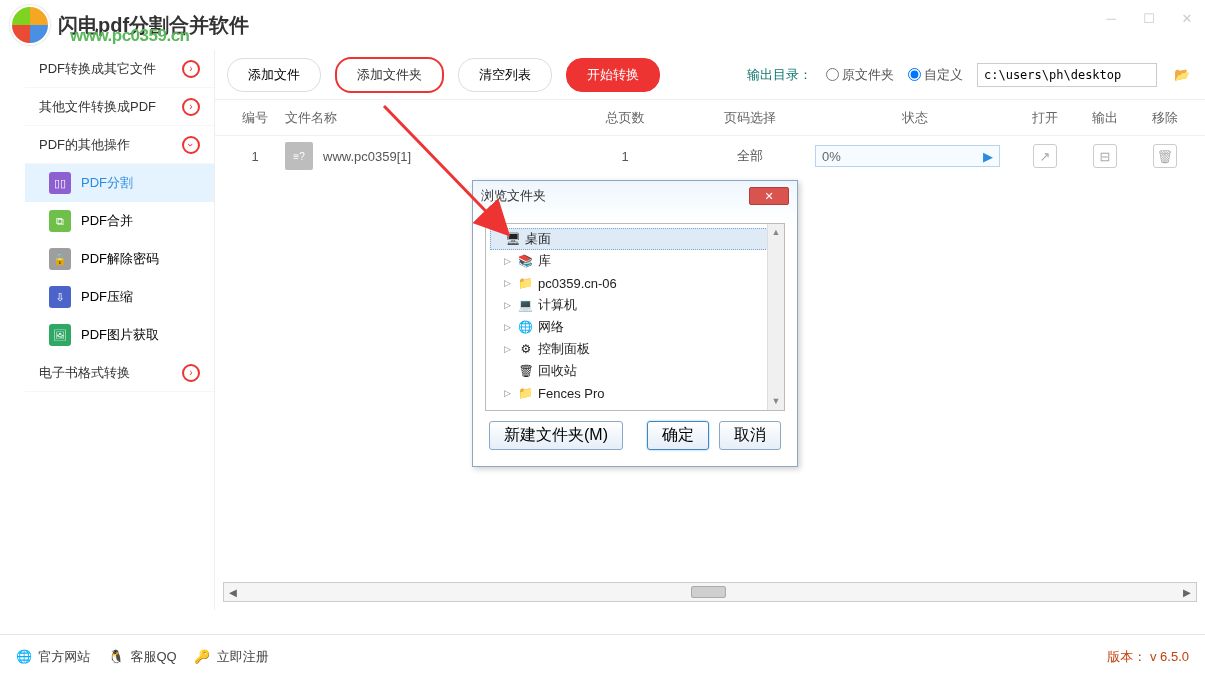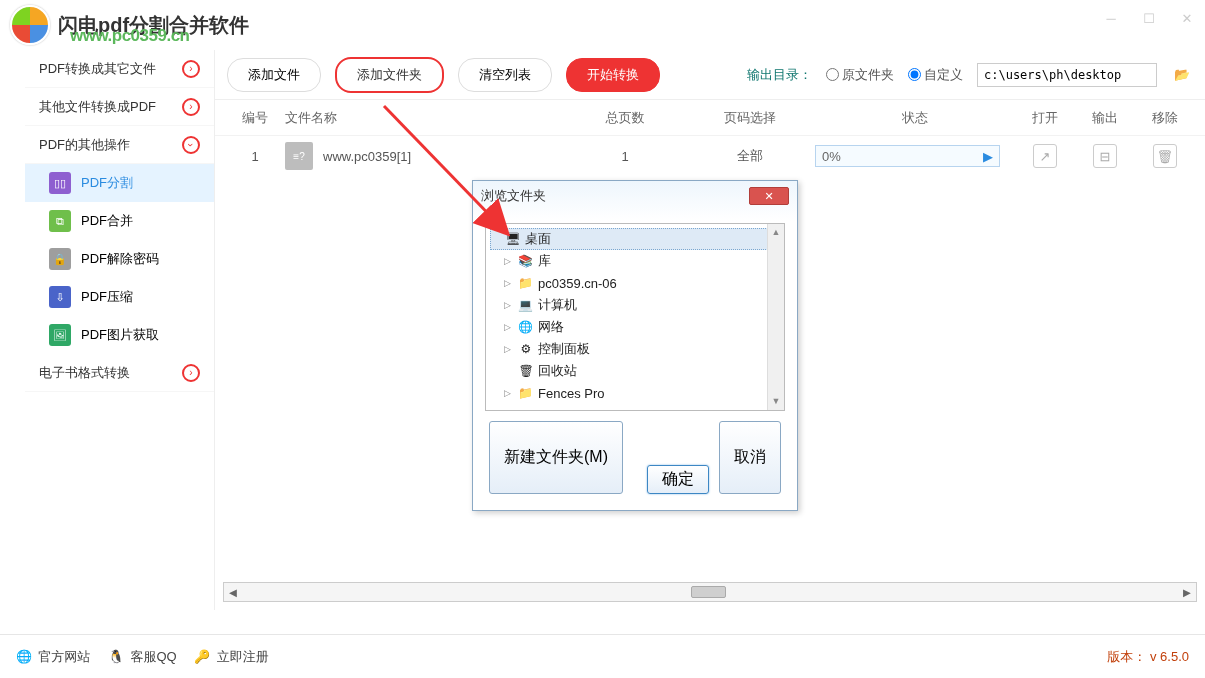--- a/index.html
+++ b/index.html
@@ -55,21 +55,21 @@
 .dlgbody{padding:12px;}
 .tree{border:1px solid #bbb;height:188px;background:#fff;overflow:auto;padding:4px;position:relative;}
 .tnode{height:22px;display:flex;align-items:center;gap:4px;color:#222;font-size:12px;cursor:pointer;}
 .tnode .exp{width:10px;color:#888;font-size:9px;}
 .tnode .ticon{width:16px;height:16px;display:flex;align-items:center;justify-content:center;font-size:12px;}
 .tnode.root{background:#deeaf6;border:1px dotted #7aa7d0;}
 .vscrollbar{position:absolute;right:0;top:0;width:17px;height:100%;background:#f0f0f0;border-left:1px solid #ddd;}
 .vscrollbar .up,.vscrollbar .dn{height:17px;text-align:center;color:#888;font-size:9px;line-height:17px;}
 .dlgbtns{display:flex;gap:10px;padding:10px 4px 4px;}
 .dbtn{padding:3px 14px;border:1px solid #8aa8c4;background:linear-gradient(#fff,#e5eef8);border-radius:3px;font-size:16px;cursor:pointer;}
-.dbtn.def{border:1px solid #3d87c4;box-shadow:0 0 2px #7bb3e3;margin-top:44px;}
+.dbtn.def{border:1px solid #3d87c4;box-shadow:0 0 2px #7bb3e3;}
 .spacer{flex:1;}
 
 .arrow{position:absolute;left:364px;top:100px;pointer-events:none;}
 </style>
 </head>
 <body>
 
 <div class="titlebar">
   <div class="logo"></div>
   <div class="apptitle">闪电pdf分割合并软件</div>

